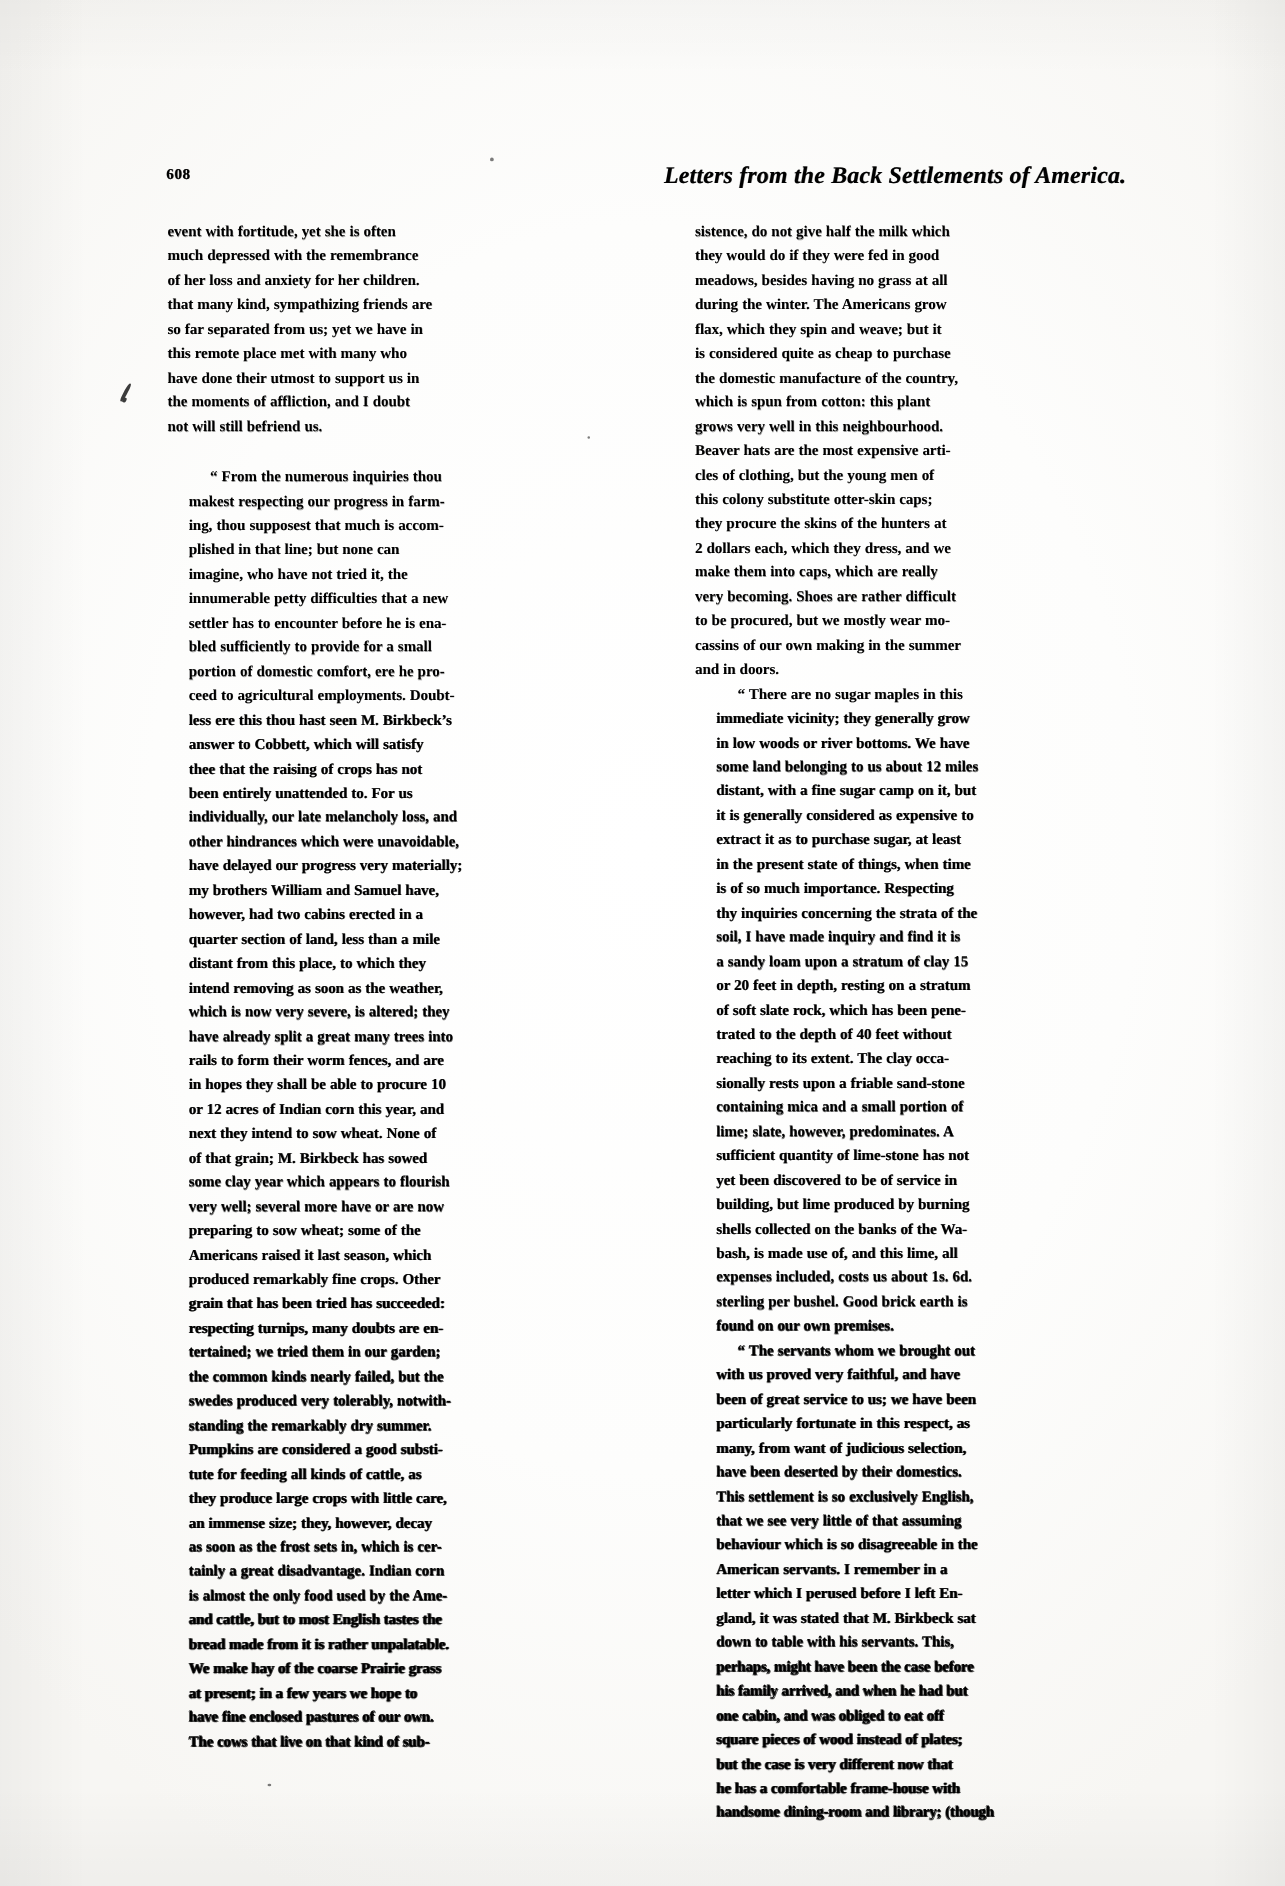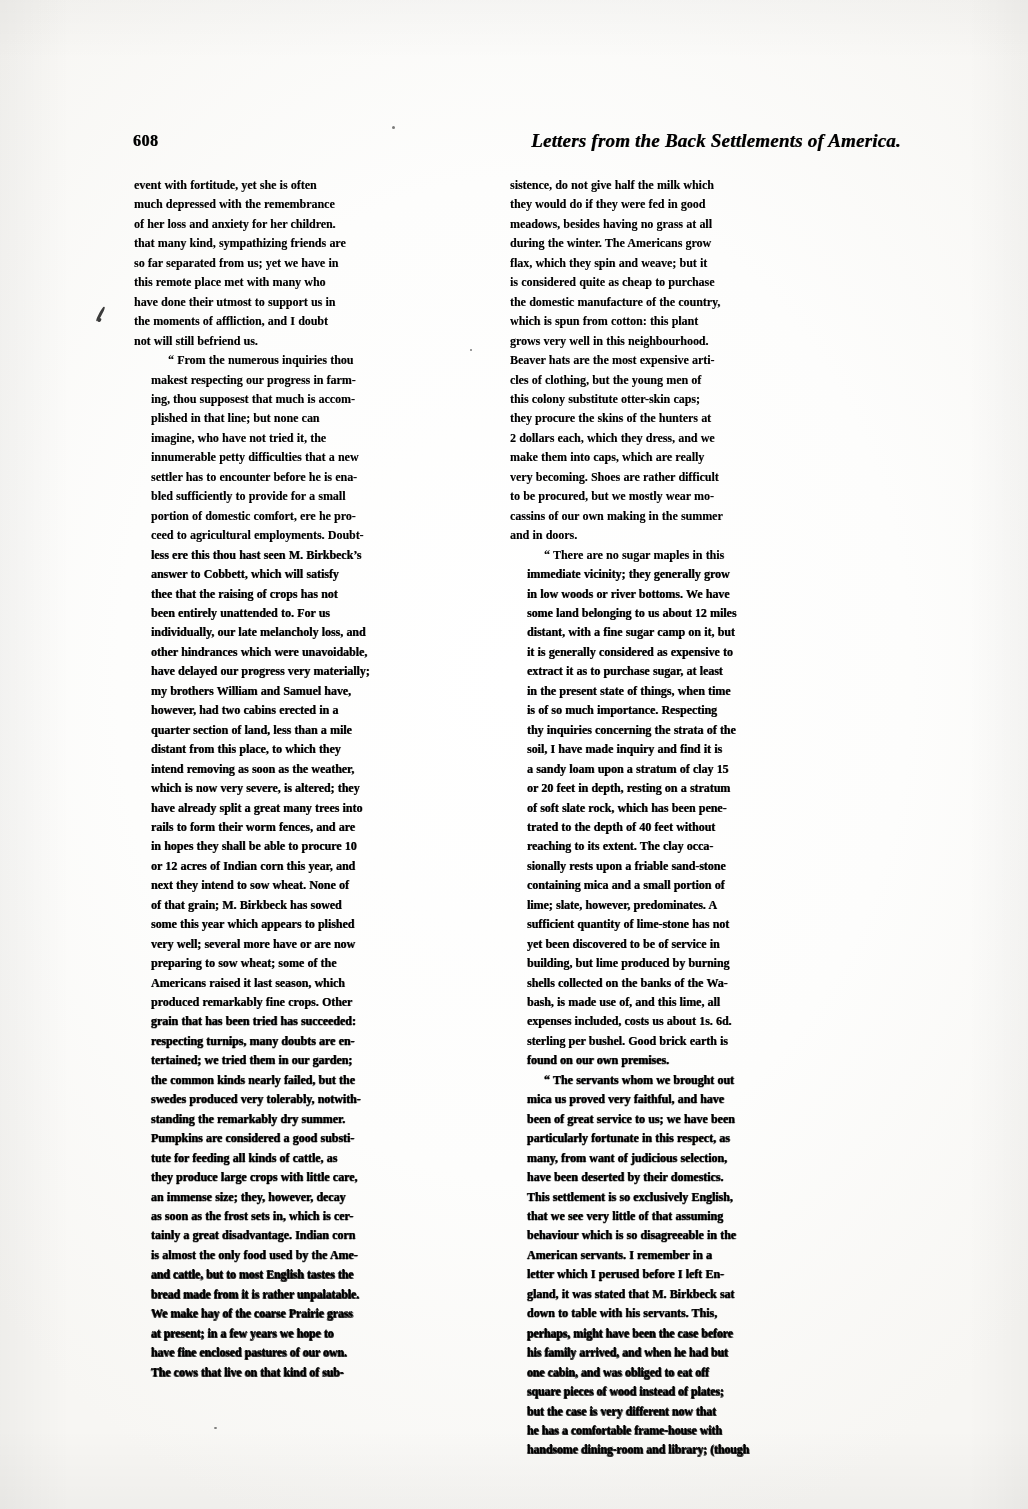--- a/index.html
+++ b/index.html
@@ -42,21 +42,21 @@
     left: 133px;
     top: 130px;
     width: 768px;
     height: 30px;
   }
   #folio {
     position: absolute;
     left: 0;
     top: 2px;
     font-weight: bold;
-    font-size: 16px;
+    font-size: 12px;
     letter-spacing: 0.5px;
     font-family: "Liberation Serif", "DejaVu Serif", serif;
     filter: blur(0.25px);
     text-shadow: 0.4px 0.3px 0 rgba(0,0,0,0.55), -0.3px 0.4px 0 rgba(0,0,0,0.35);
   }
   #head-title {
     position: absolute;
     left: 0;
     right: 0;
     top: 0;
@@ -76,21 +76,21 @@
     width: 370px;
     font-size: 12px;
     line-height: 19.45px;
     text-align: justify;
     text-justify: inter-word;
     letter-spacing: -0.04px;
     word-spacing: 0.3px;
     font-weight: 600;
   }
   #col-left  { left: 134px; }
-  #col-right { left: 510px; }
+  #col-right { left: 556px; }
 
   .column p {
     margin: 0;
     text-indent: 0;
   }
   .column p.indent { text-indent: 17px; }
 
   
   .column span.line {
     display: block;
@@ -154,21 +154,21 @@
         <span class="line ink-0">much depressed with the remembrance</span>
         <span class="line ink-0">of her loss and anxiety for her children.</span>
         <span class="line ink-0">that many kind, sympathizing friends are</span>
         <span class="line ink-0">so far separated from us; yet we have in</span>
         <span class="line ink-0">this remote place met with many who</span>
         <span class="line ink-0">have done their utmost to support us in</span>
         <span class="line ink-0">the moments of affliction, and I doubt</span>
         <span class="line ink-0">not will still befriend us.</span>
       </p>
       <p class="indent">
-        <span class="line ink-0" style="padding-left: 17px;">“ From the numerous inquiries thou</span>
+        <span class="line ink-0" style="padding-left: 17px; margin-top: 21px;">“ From the numerous inquiries thou</span>
         <span class="line ink-0">makest respecting our progress in farm-</span>
         <span class="line ink-0">ing, thou supposest that much is accom-</span>
         <span class="line ink-0">plished in that line; but none can</span>
         <span class="line ink-0">imagine, who have not tried it, the</span>
         <span class="line ink-0">innumerable petty difficulties that a new</span>
         <span class="line ink-0">settler has to encounter before he is ena-</span>
         <span class="line ink-0">bled sufficiently to provide for a small</span>
         <span class="line ink-0">portion of domestic comfort, ere he pro-</span>
         <span class="line ink-0">ceed to agricultural employments. Doubt-</span>
         <span class="line ink-1">less ere this thou hast seen M. Birkbeck’s</span>
@@ -183,21 +183,21 @@
         <span class="line ink-1">quarter section of land, less than a mile</span>
         <span class="line ink-1">distant from this place, to which they</span>
         <span class="line ink-1">intend removing as soon as the weather,</span>
         <span class="line ink-1">which is now very severe, is altered; they</span>
         <span class="line ink-1">have already split a great many trees into</span>
         <span class="line ink-1">rails to form their worm fences, and are</span>
         <span class="line ink-1">in hopes they shall be able to procure 10</span>
         <span class="line ink-1">or 12 acres of Indian corn this year, and</span>
         <span class="line ink-1">next they intend to sow wheat. None of</span>
         <span class="line ink-1">of that grain; M. Birkbeck has sowed</span>
-        <span class="line ink-1">some this year which appears to plished</span>
+        <span class="line ink-1">some clay year which appears to flourish</span>
         <span class="line ink-1">very well; several more have or are now</span>
         <span class="line ink-1">preparing to sow wheat; some of the</span>
         <span class="line ink-1">Americans raised it last season, which</span>
         <span class="line ink-1">produced remarkably fine crops. Other</span>
         <span class="line ink-2">grain that has been tried has succeeded:</span>
         <span class="line ink-2">respecting turnips, many doubts are en-</span>
         <span class="line ink-2">tertained; we tried them in our garden;</span>
         <span class="line ink-2">the common kinds nearly failed, but the</span>
         <span class="line ink-2">swedes produced very tolerably, notwith-</span>
         <span class="line ink-2">standing the remarkably dry summer.</span>
@@ -262,21 +262,21 @@
         <span class="line ink-1">yet been discovered to be of service in</span>
         <span class="line ink-1">building, but lime produced by burning</span>
         <span class="line ink-1">shells collected on the banks of the Wa-</span>
         <span class="line ink-1">bash, is made use of, and this lime, all</span>
         <span class="line ink-1">expenses included, costs us about 1s. 6d.</span>
         <span class="line ink-1">sterling per bushel. Good brick earth is</span>
         <span class="line ink-2">found on our own premises.</span>
       </p>
       <p class="indent">
         <span class="line ink-2" style="padding-left: 17px;">“ The servants whom we brought out</span>
-        <span class="line ink-2">mica us proved very faithful, and have</span>
+        <span class="line ink-2">with us proved very faithful, and have</span>
         <span class="line ink-2">been of great service to us; we have been</span>
         <span class="line ink-2">particularly fortunate in this respect, as</span>
         <span class="line ink-2">many, from want of judicious selection,</span>
         <span class="line ink-2">have been deserted by their domestics.</span>
         <span class="line ink-2">This settlement is so exclusively English,</span>
         <span class="line ink-2">that we see very little of that assuming</span>
         <span class="line ink-2">behaviour which is so disagreeable in the</span>
         <span class="line ink-2">American servants. I remember in a</span>
         <span class="line ink-2">letter which I perused before I left En-</span>
         <span class="line ink-2">gland, it was stated that M. Birkbeck sat</span>

